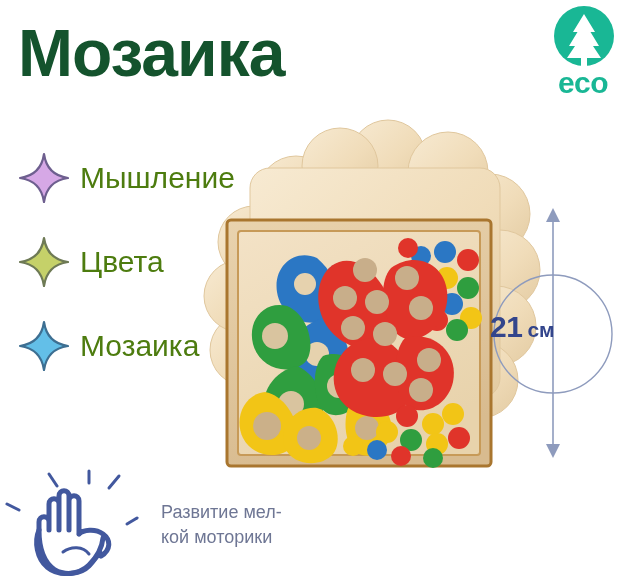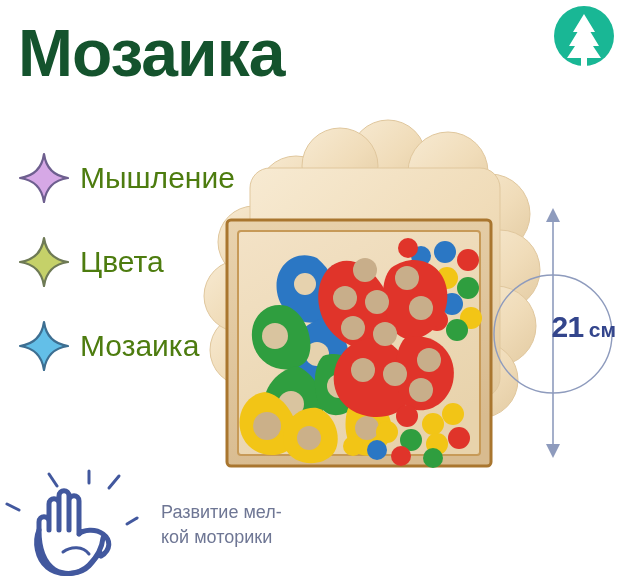--- a/index.html
+++ b/index.html
@@ -46,21 +46,21 @@
 
   
   .product{position:absolute;left:200px;top:118px;width:360px;height:360px;}
   .wood-cloud{position:absolute;left:0;top:0;width:360px;height:360px;}
   .box-photo{position:absolute;left:25px;top:100px;width:268px;height:250px;}
 
   
   .dimension{position:absolute;left:490px;top:200px;width:134px;height:262px;}
   .dim-svg{position:absolute;left:0;top:0;width:134px;height:262px;}
   .dim-text{
-    position:absolute;left:0;top:110px;width:126px;text-align:right;
+    position:absolute;left:0;top:110px;width:126px;text-align:left;
     white-space:nowrap;
   }
   .dim-value{font-size:30px;font-weight:bold;color:#33458c;letter-spacing:-0.5px;}
   .dim-unit{font-size:21px;font-weight:bold;color:#33458c;margin-left:5px;}
 
   
   .motor{position:absolute;left:1px;top:468px;width:320px;height:112px;}
   .motor-icon{position:absolute;left:0;top:0;width:150px;height:110px;}
   .motor-text{
     position:absolute;left:160px;top:32px;
@@ -74,20 +74,21 @@
 
 <div id="root">
 
   <div class="title">Мозаика</div>
 
   <div class="eco-badge">
     <div class="eco-circle"></div>
     <svg class="eco-tree" viewBox="0 0 60 60">
       <path d="M30 8 L41 26 L36.5 26 L45 40 L39 40 L47 52 L33 52 L33 60 L27 60 L27 52 L13 52 L21 40 L15 40 L23.5 26 L19 26 Z" fill="#ffffff"></path>
     </svg>
+    <div class="eco-word">eco</div>
   </div>
 
   <div class="features">
 
     <div class="feature-row">
       <svg class="feature-star" viewBox="0 0 52 52">
         <path d="M26 2 C28 16 36 24 50 26 C36 28 28 36 26 50 C24 36 16 28 2 26 C16 24 24 16 26 2 Z" fill="#d6a8e6" stroke="#6e5f8f" stroke-width="2.2" stroke-linejoin="round"></path>
       </svg>
       <div class="feature-label">Мышление</div>
     </div>

